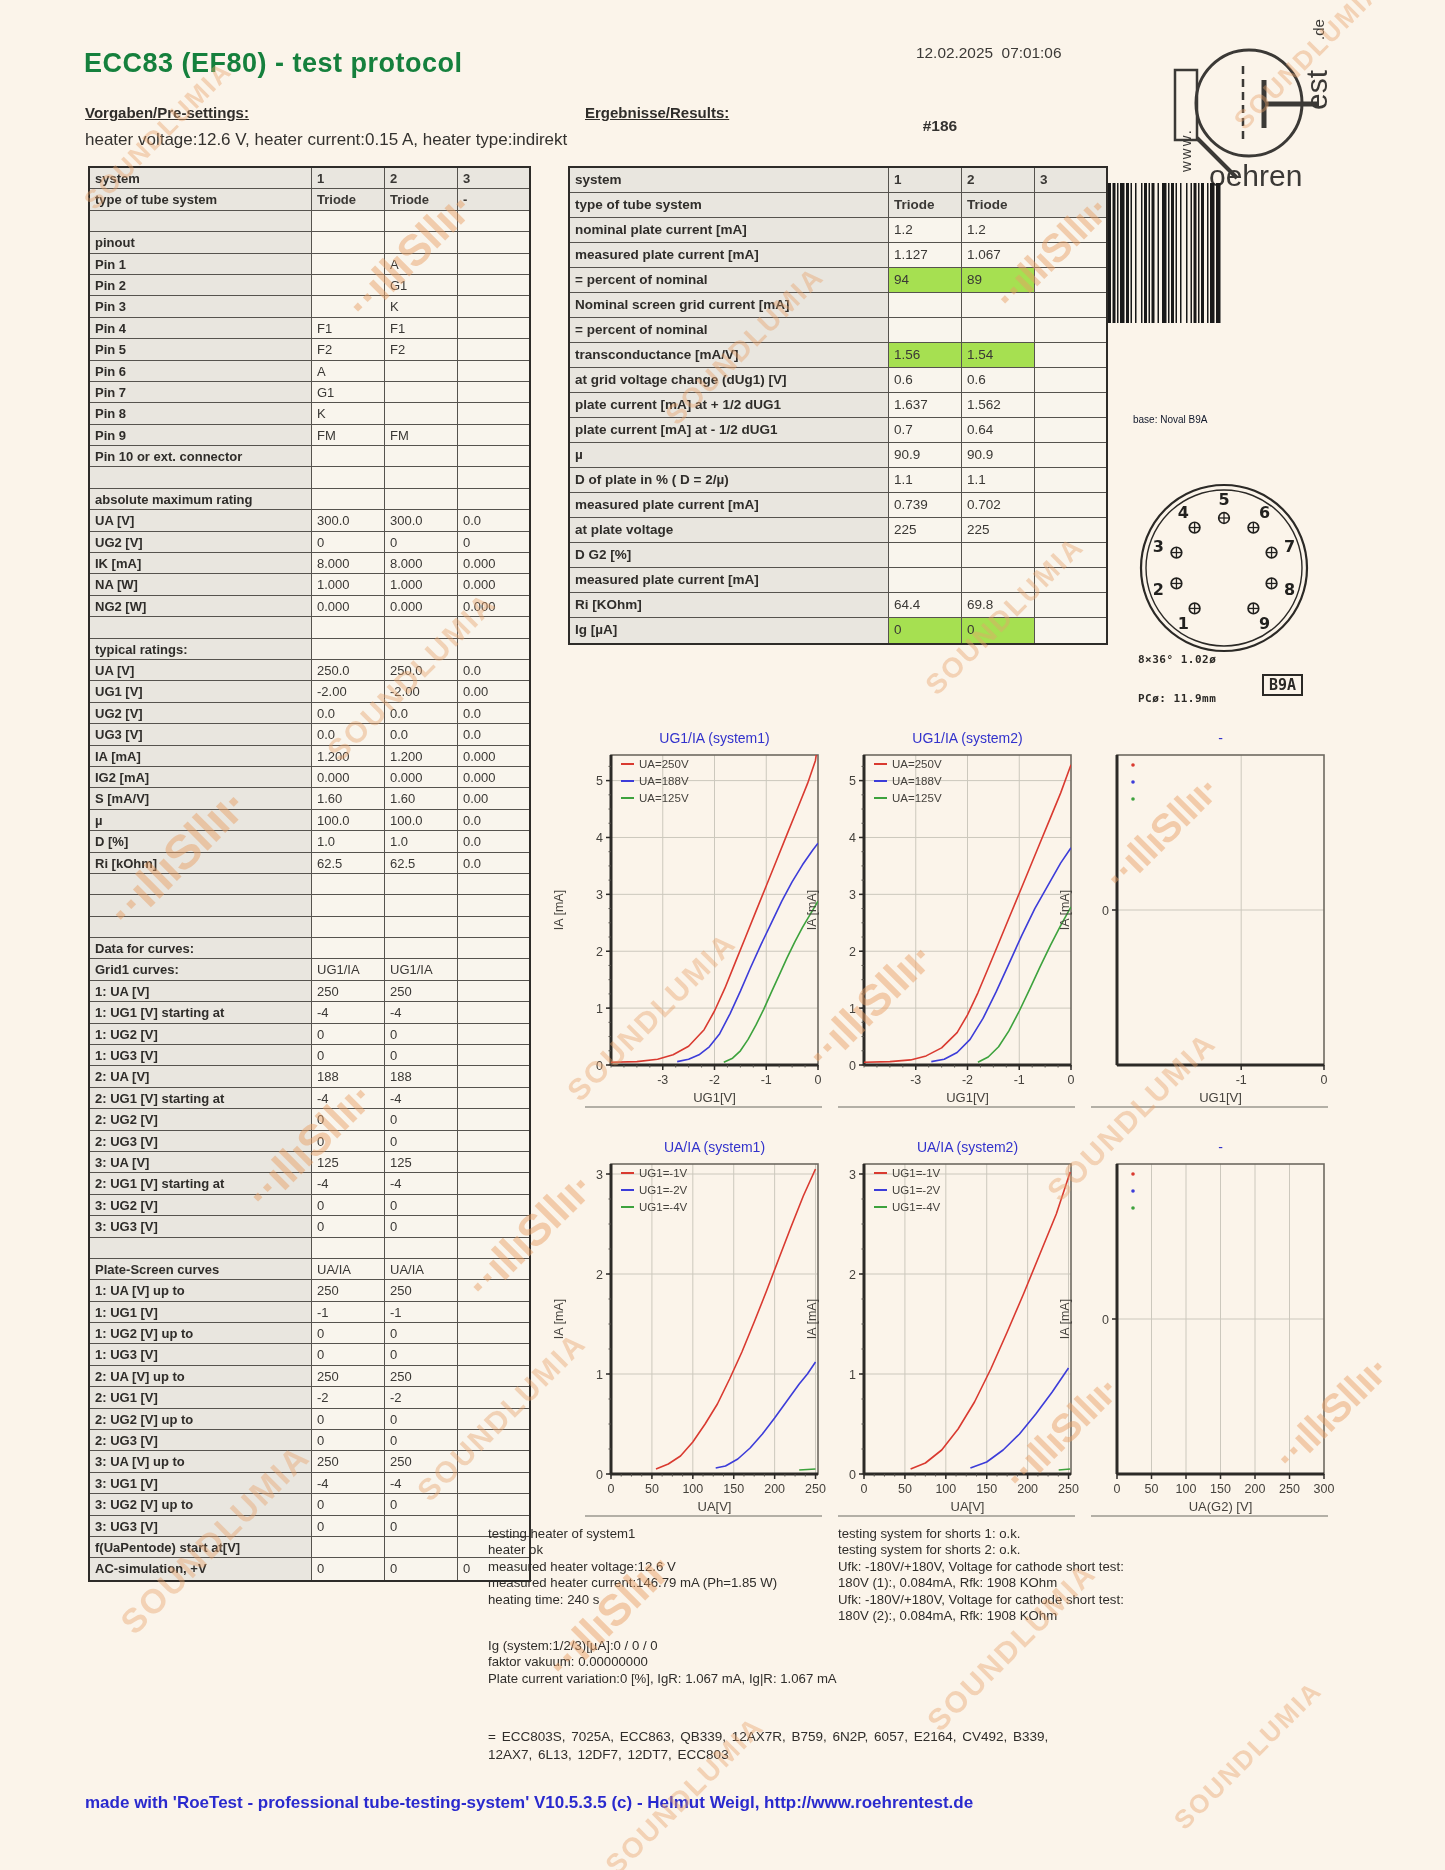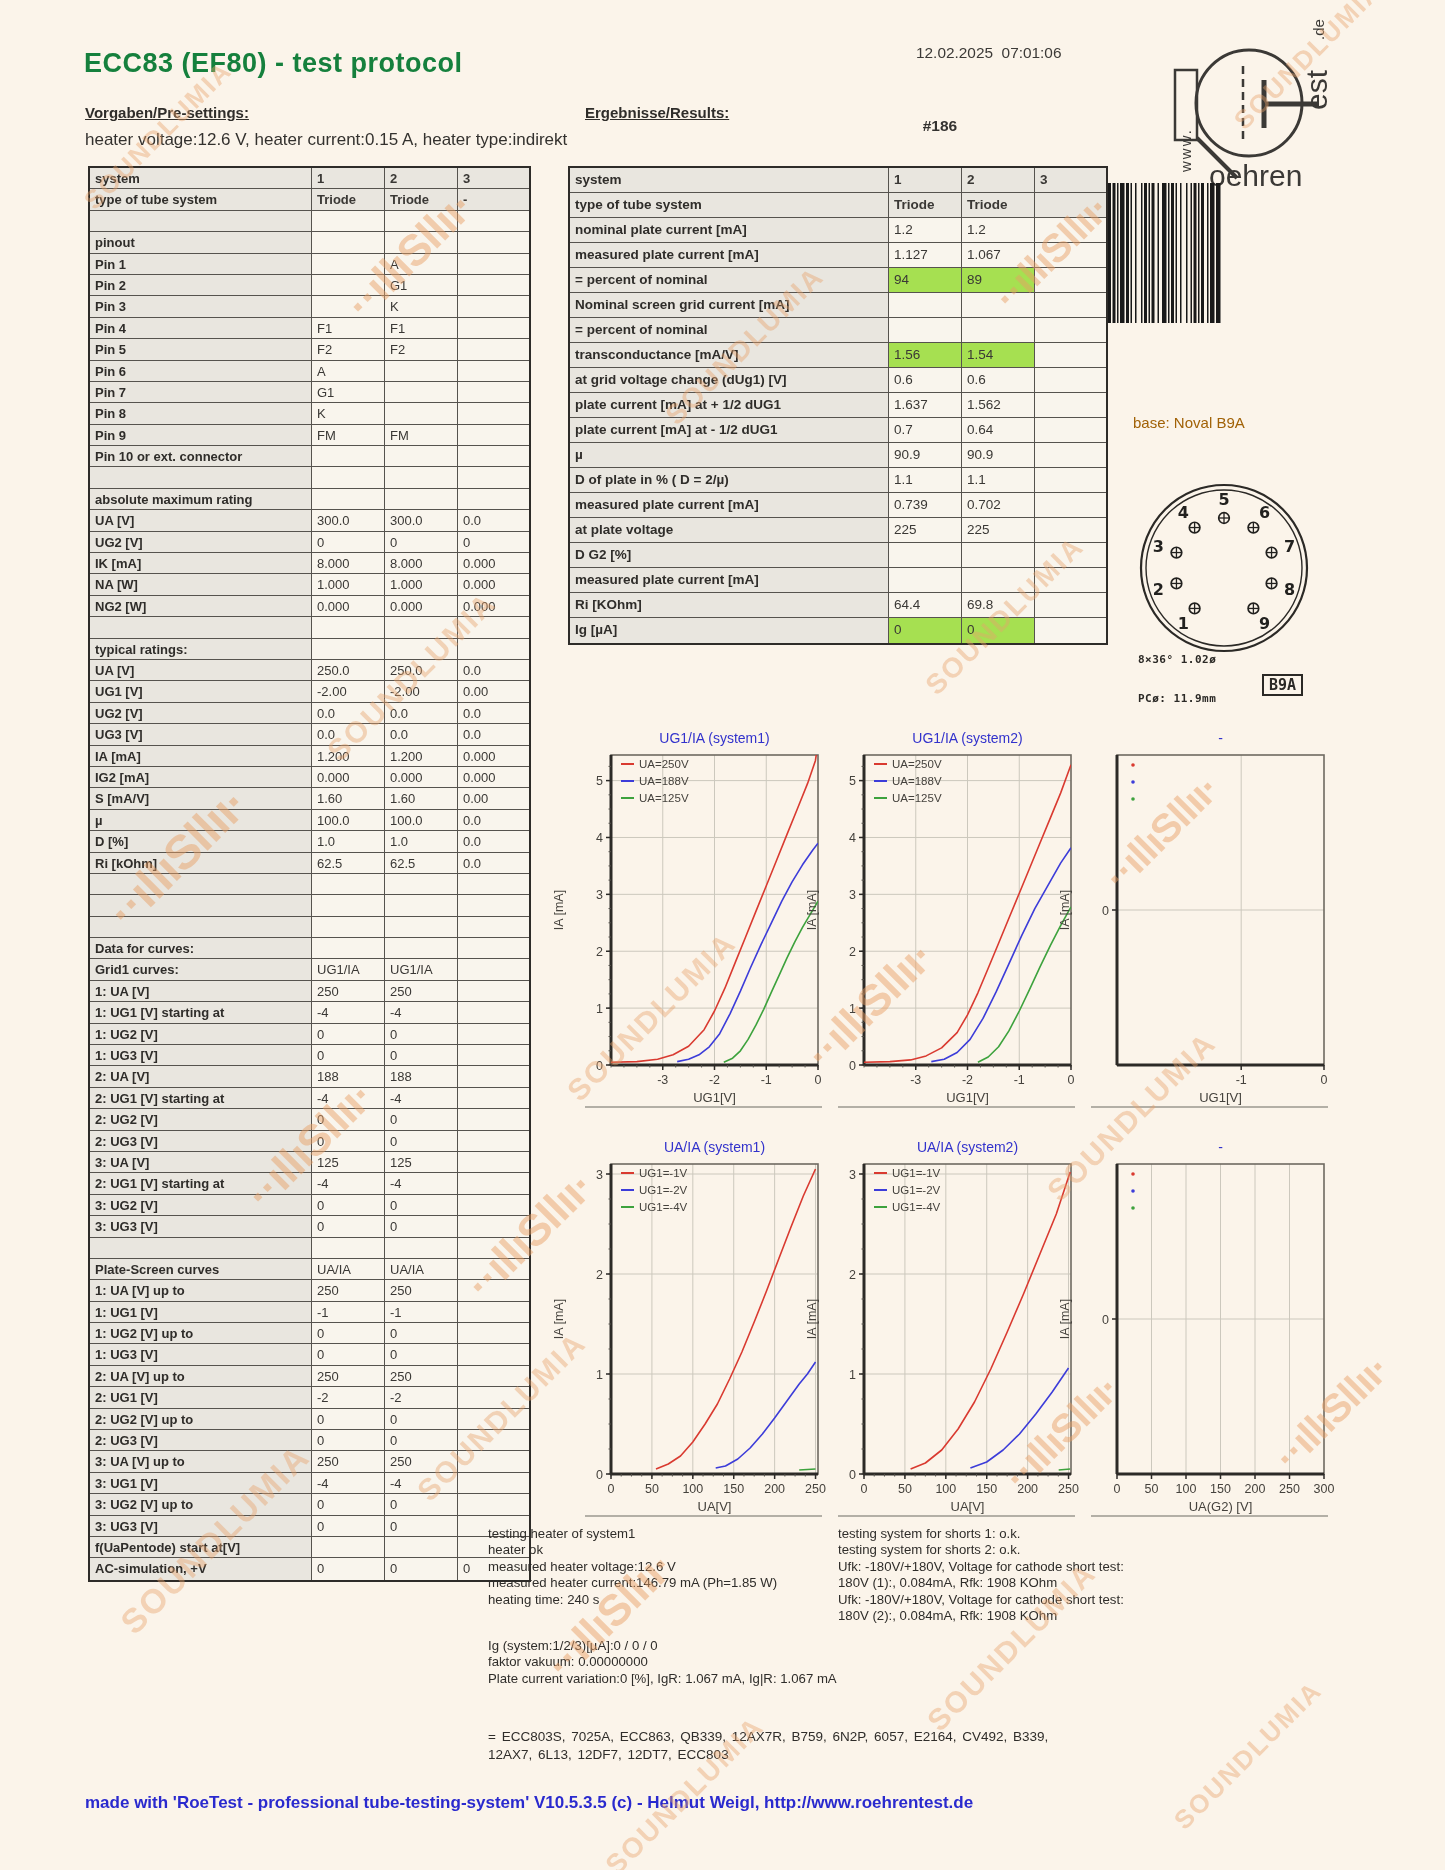--- a/index.html
+++ b/index.html
@@ -36,21 +36,21 @@
   .restable .tval{width:73px;}
   .restable .tval:last-child{width:71px;}
 
   
   .chart{position:absolute;width:290px;height:400px;}
   .chart svg{font-family:"Liberation Sans",sans-serif;}
   .chart-sep{position:absolute;height:2px;background:#b3afa6;width:237px;}
 
   
   .logo{left:1165px;top:10px;width:180px;height:190px;}
-  .base-label{left:1133px;top:414px;font-size:15px;color:#a16207;}
+  .base-label{left:1133px;top:414px;font-size:10px;color:#0f172a;}
   .socket{left:1136px;top:480px;width:176px;height:176px;}
   .cap{font-family:"DejaVu Sans Mono",monospace;font-weight:bold;font-size:11px;color:#2b2926;letter-spacing:.5px;}
   .cap1{left:1138px;top:653px;}
   .cap2{left:1138px;top:692px;}
   .b9a-badge{left:1262px;top:674px;border:2px solid #2b2926;padding:0 5px;
              font-family:"DejaVu Sans Mono",monospace;font-weight:bold;font-size:15px;color:#2b2926;}
   .barcode{left:1108px;top:183px;width:114px;height:140px;}
 
   
   .tb{position:absolute;font-size:13.2px;line-height:16.4px;color:#2f2d2a;}

